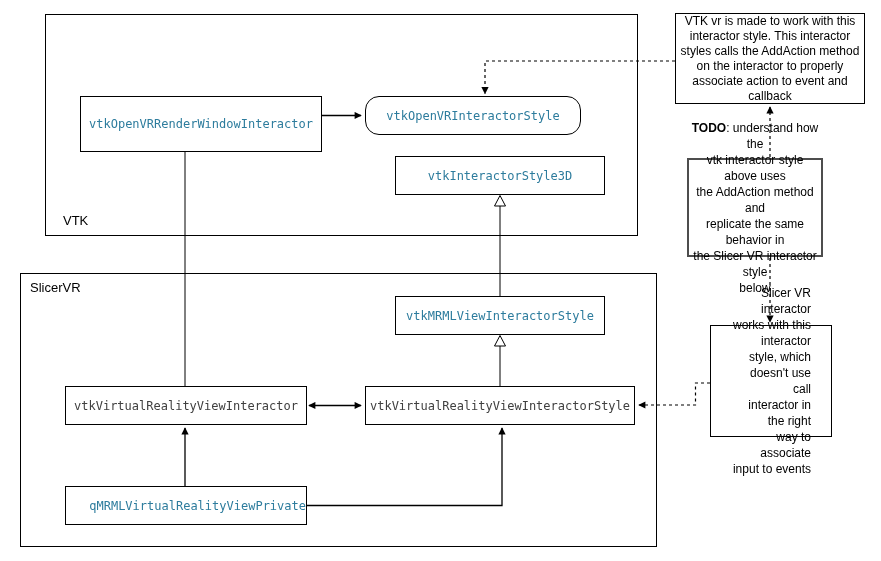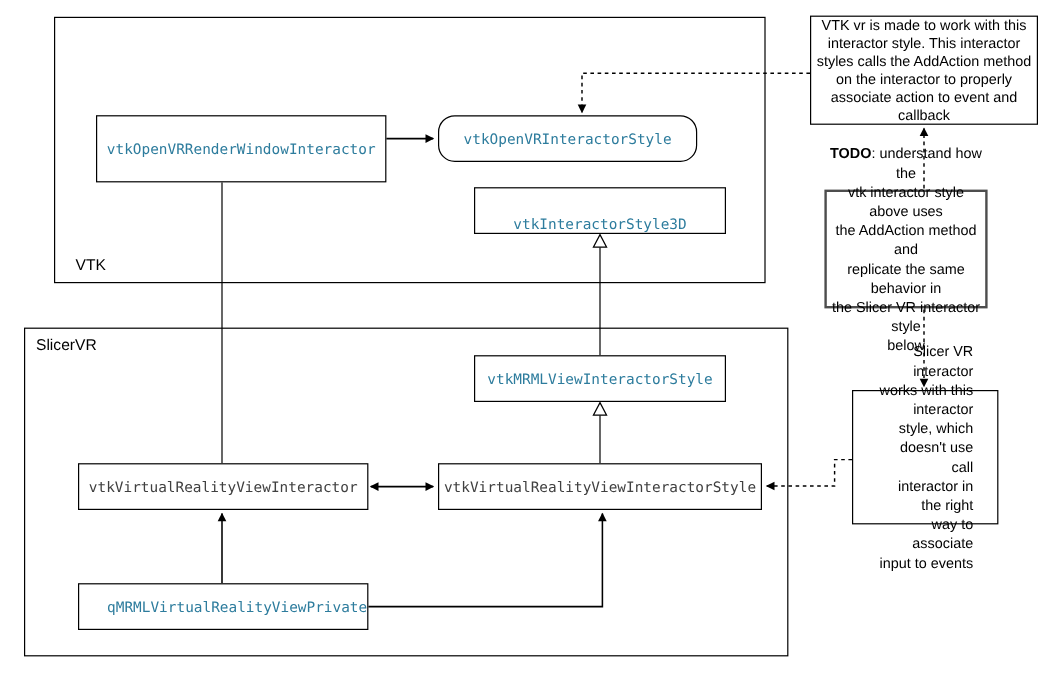--- a/index.html
+++ b/index.html
@@ -125,21 +125,21 @@
   </svg>
 
   <div class="class-node c-teal" style="left:48px; top:96px; width:242px; height:56px;margin-left:32px;">
     <span>vtkOpenVRRenderWindowInteractor</span>
   </div>
 
   <div class="class-node c-teal" style="left:365px; top:96px; width:216px; height:39px;border-radius:14px;">
     <span>vtkOpenVRInteractorStyle</span>
   </div>
 
-  <div class="class-node c-teal" style="left:395px; top:156px; width:210px; height:39px;align-items:flex-end;">
+  <div class="class-node c-teal" style="left:395px; top:156px; width:210px; height:39px;">
     <span>vtkInteractorStyle3D</span>
   </div>
 
   <div class="class-node c-teal" style="left:395px; top:296px; width:210px; height:39px;">
     <span>vtkMRMLViewInteractorStyle</span>
   </div>
 
   <div class="class-node c-navy" style="left:65px; top:386px; width:242px; height:39px;">
     <span>vtkVirtualRealityViewInteractor</span>
   </div>

